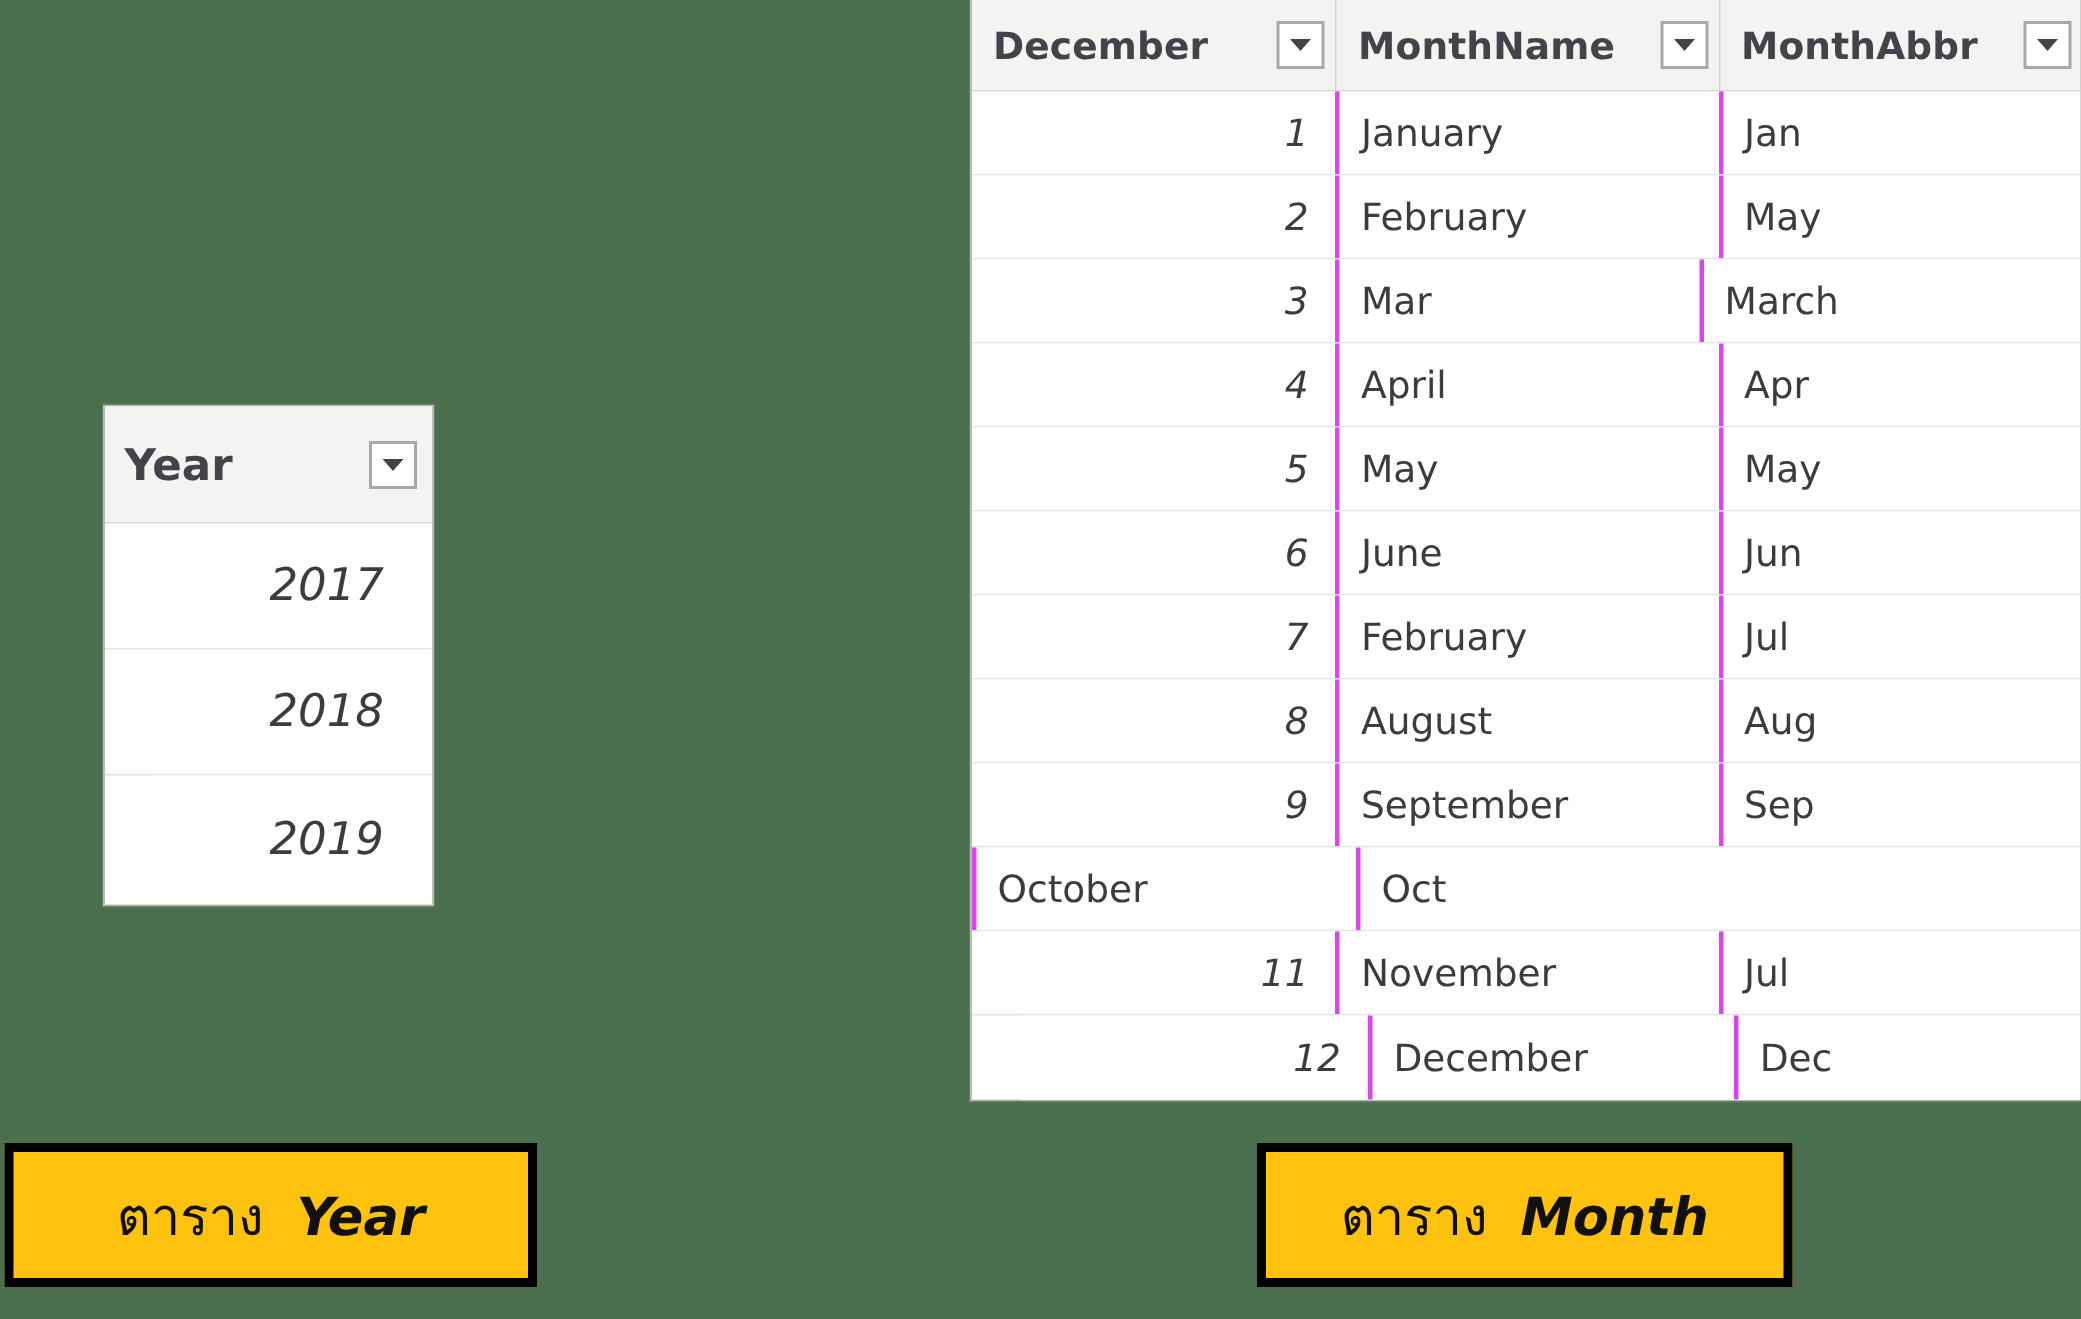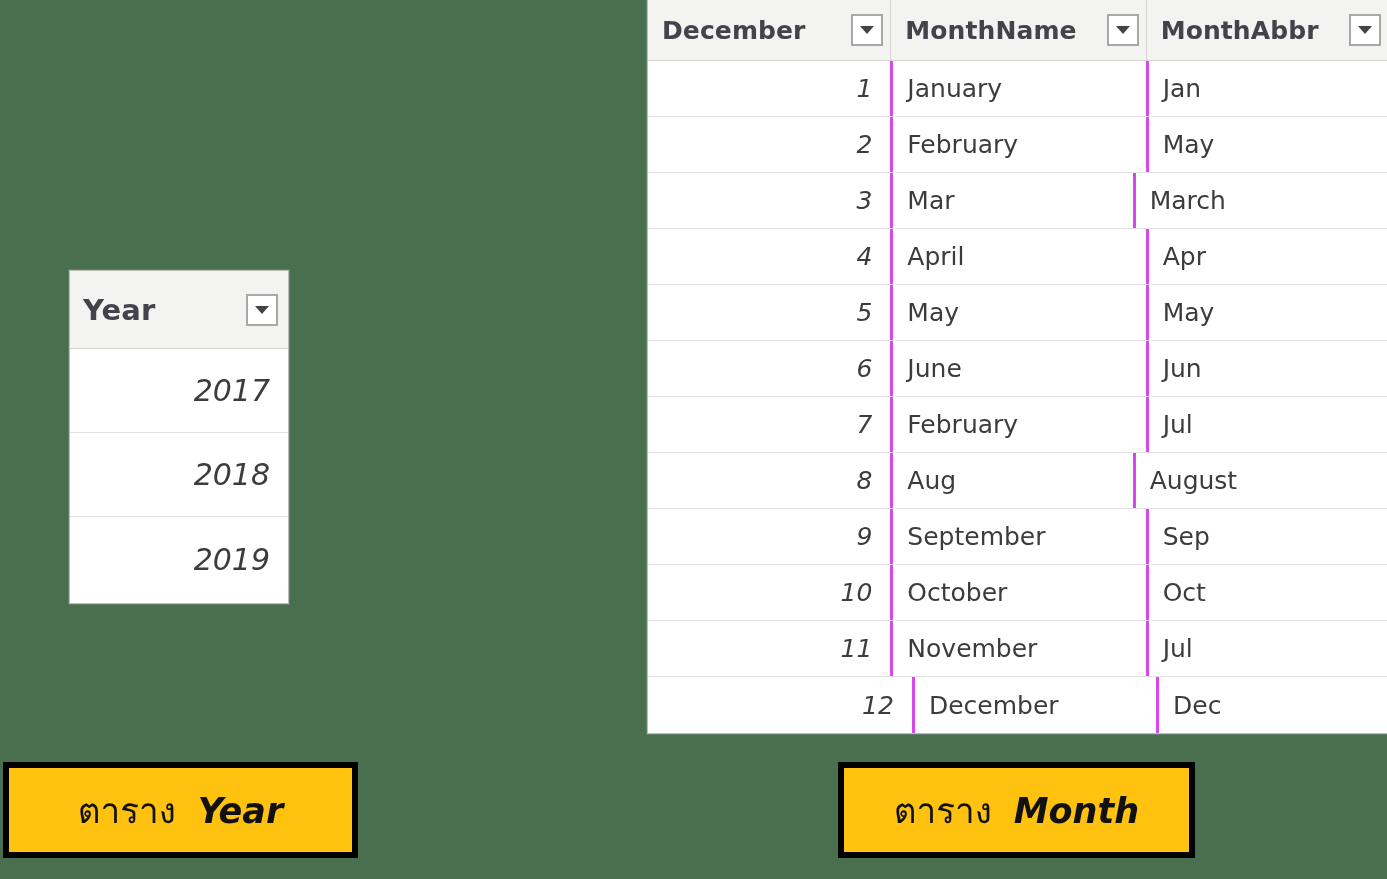--- a/index.html
+++ b/index.html
@@ -108,21 +108,21 @@
   #year-table .xl-head-row { height: 78px; }
   #year-table .xl-th {
     font-size: 29px;
     padding: 0 10px 0 13px;
   }
   #year-table .xl-body-row { height: 84px; }
   #year-table .xl-body-row.last { height: 85px; }
   #year-table .xl-td {
     font-size: 30px;
     width: 100%;
-    padding-right: 18px;
+    padding-right: 32px;
   }
 
   
   #month-table {
     left: 647px;
     top: -1px;
     width: 742px;
     height: 735px;
   }
   #month-table .xl-head-row { height: 61px; }
@@ -254,30 +254,29 @@
           <div class="xl-td txt col-monthname sep-left">June</div>
           <div class="xl-td txt col-monthabbr sep-left">Jun</div>
         </div>
         <div class="xl-row xl-body-row">
           <div class="xl-td num col-monthnum">7</div>
           <div class="xl-td txt col-monthname sep-left">February</div>
           <div class="xl-td txt col-monthabbr sep-left">Jul</div>
         </div>
         <div class="xl-row xl-body-row">
           <div class="xl-td num col-monthnum">8</div>
+          <div class="xl-td txt col-monthname sep-left">August</div>
           <div class="xl-td txt col-monthabbr sep-left">Aug</div>
-          <div class="xl-td txt col-monthname sep-left">August</div>
         </div>
         <div class="xl-row xl-body-row">
           <div class="xl-td num col-monthnum">9</div>
           <div class="xl-td txt col-monthname sep-left">September</div>
           <div class="xl-td txt col-monthabbr sep-left">Sep</div>
         </div>
         <div class="xl-row xl-body-row">
-          <div class="xl-td num col-monthnum">10</div>
           <div class="xl-td txt col-monthname sep-left">October</div>
           <div class="xl-td txt col-monthabbr sep-left">Oct</div>
         </div>
         <div class="xl-row xl-body-row">
           <div class="xl-td num col-monthnum">11</div>
           <div class="xl-td txt col-monthname sep-left">November</div>
           <div class="xl-td txt col-monthabbr sep-left">Jul</div>
         </div>
         <div class="xl-row xl-body-row last">
           <div class="xl-td num col-monthnum">12</div>

